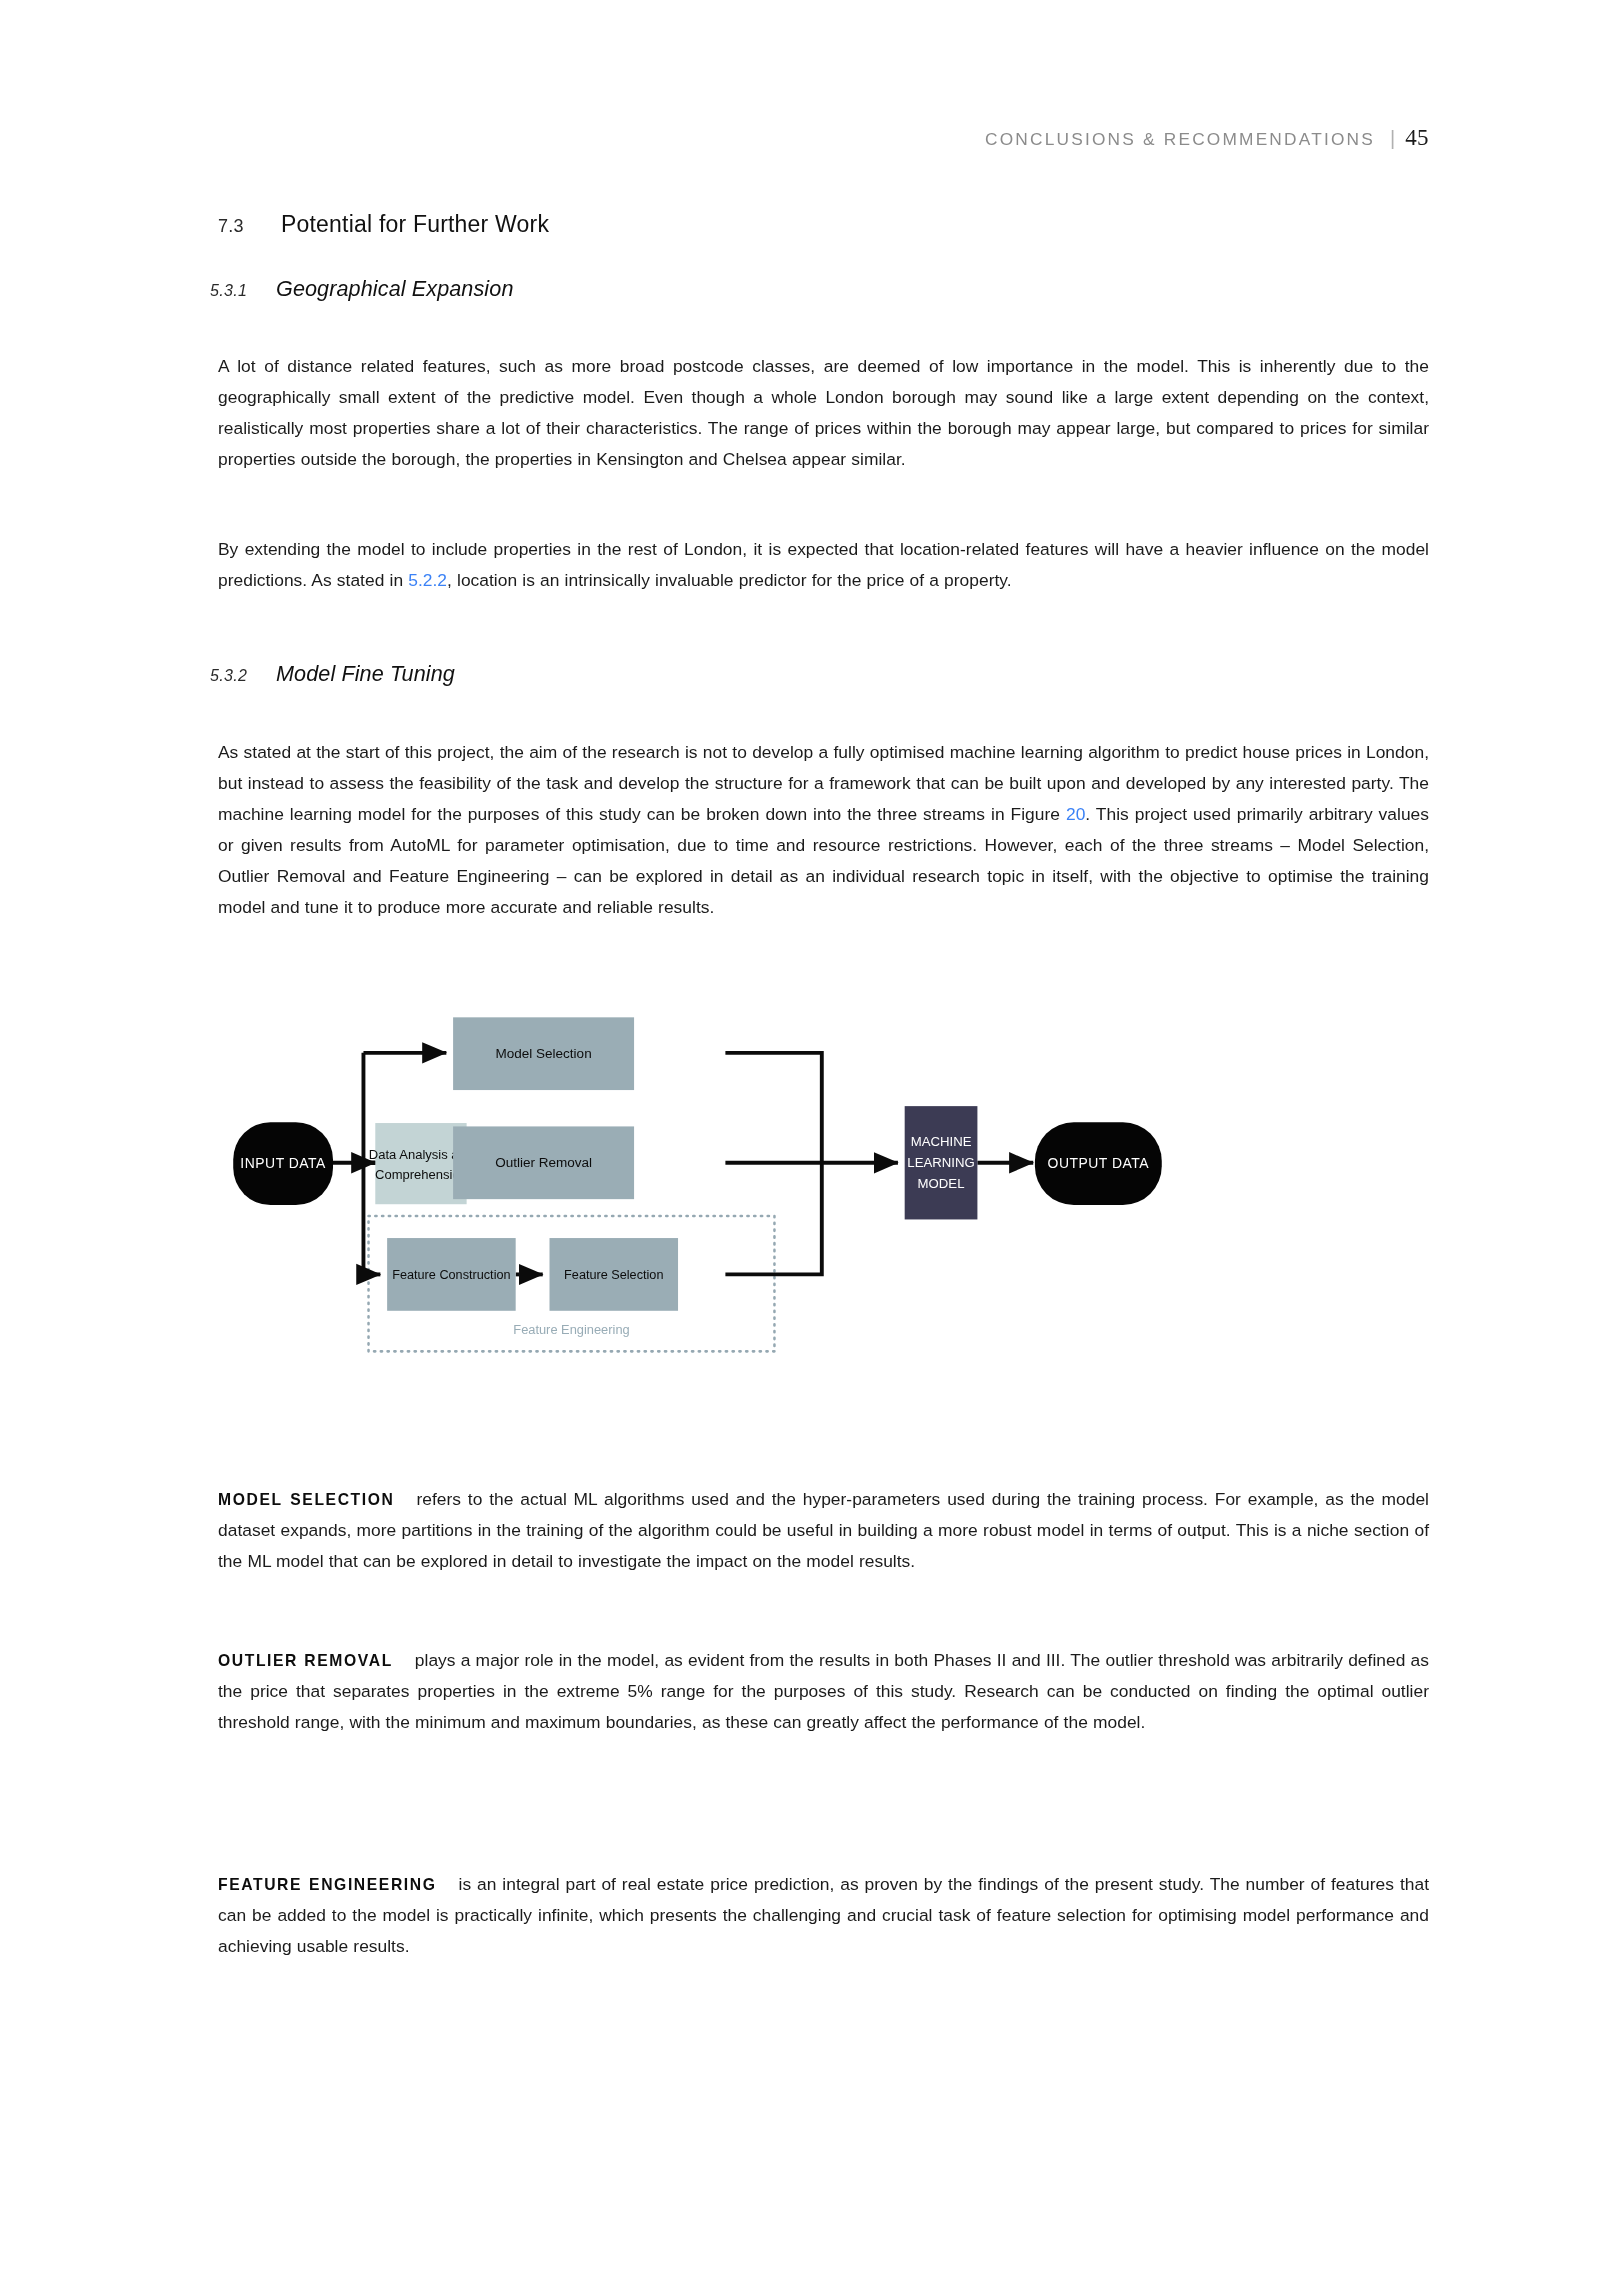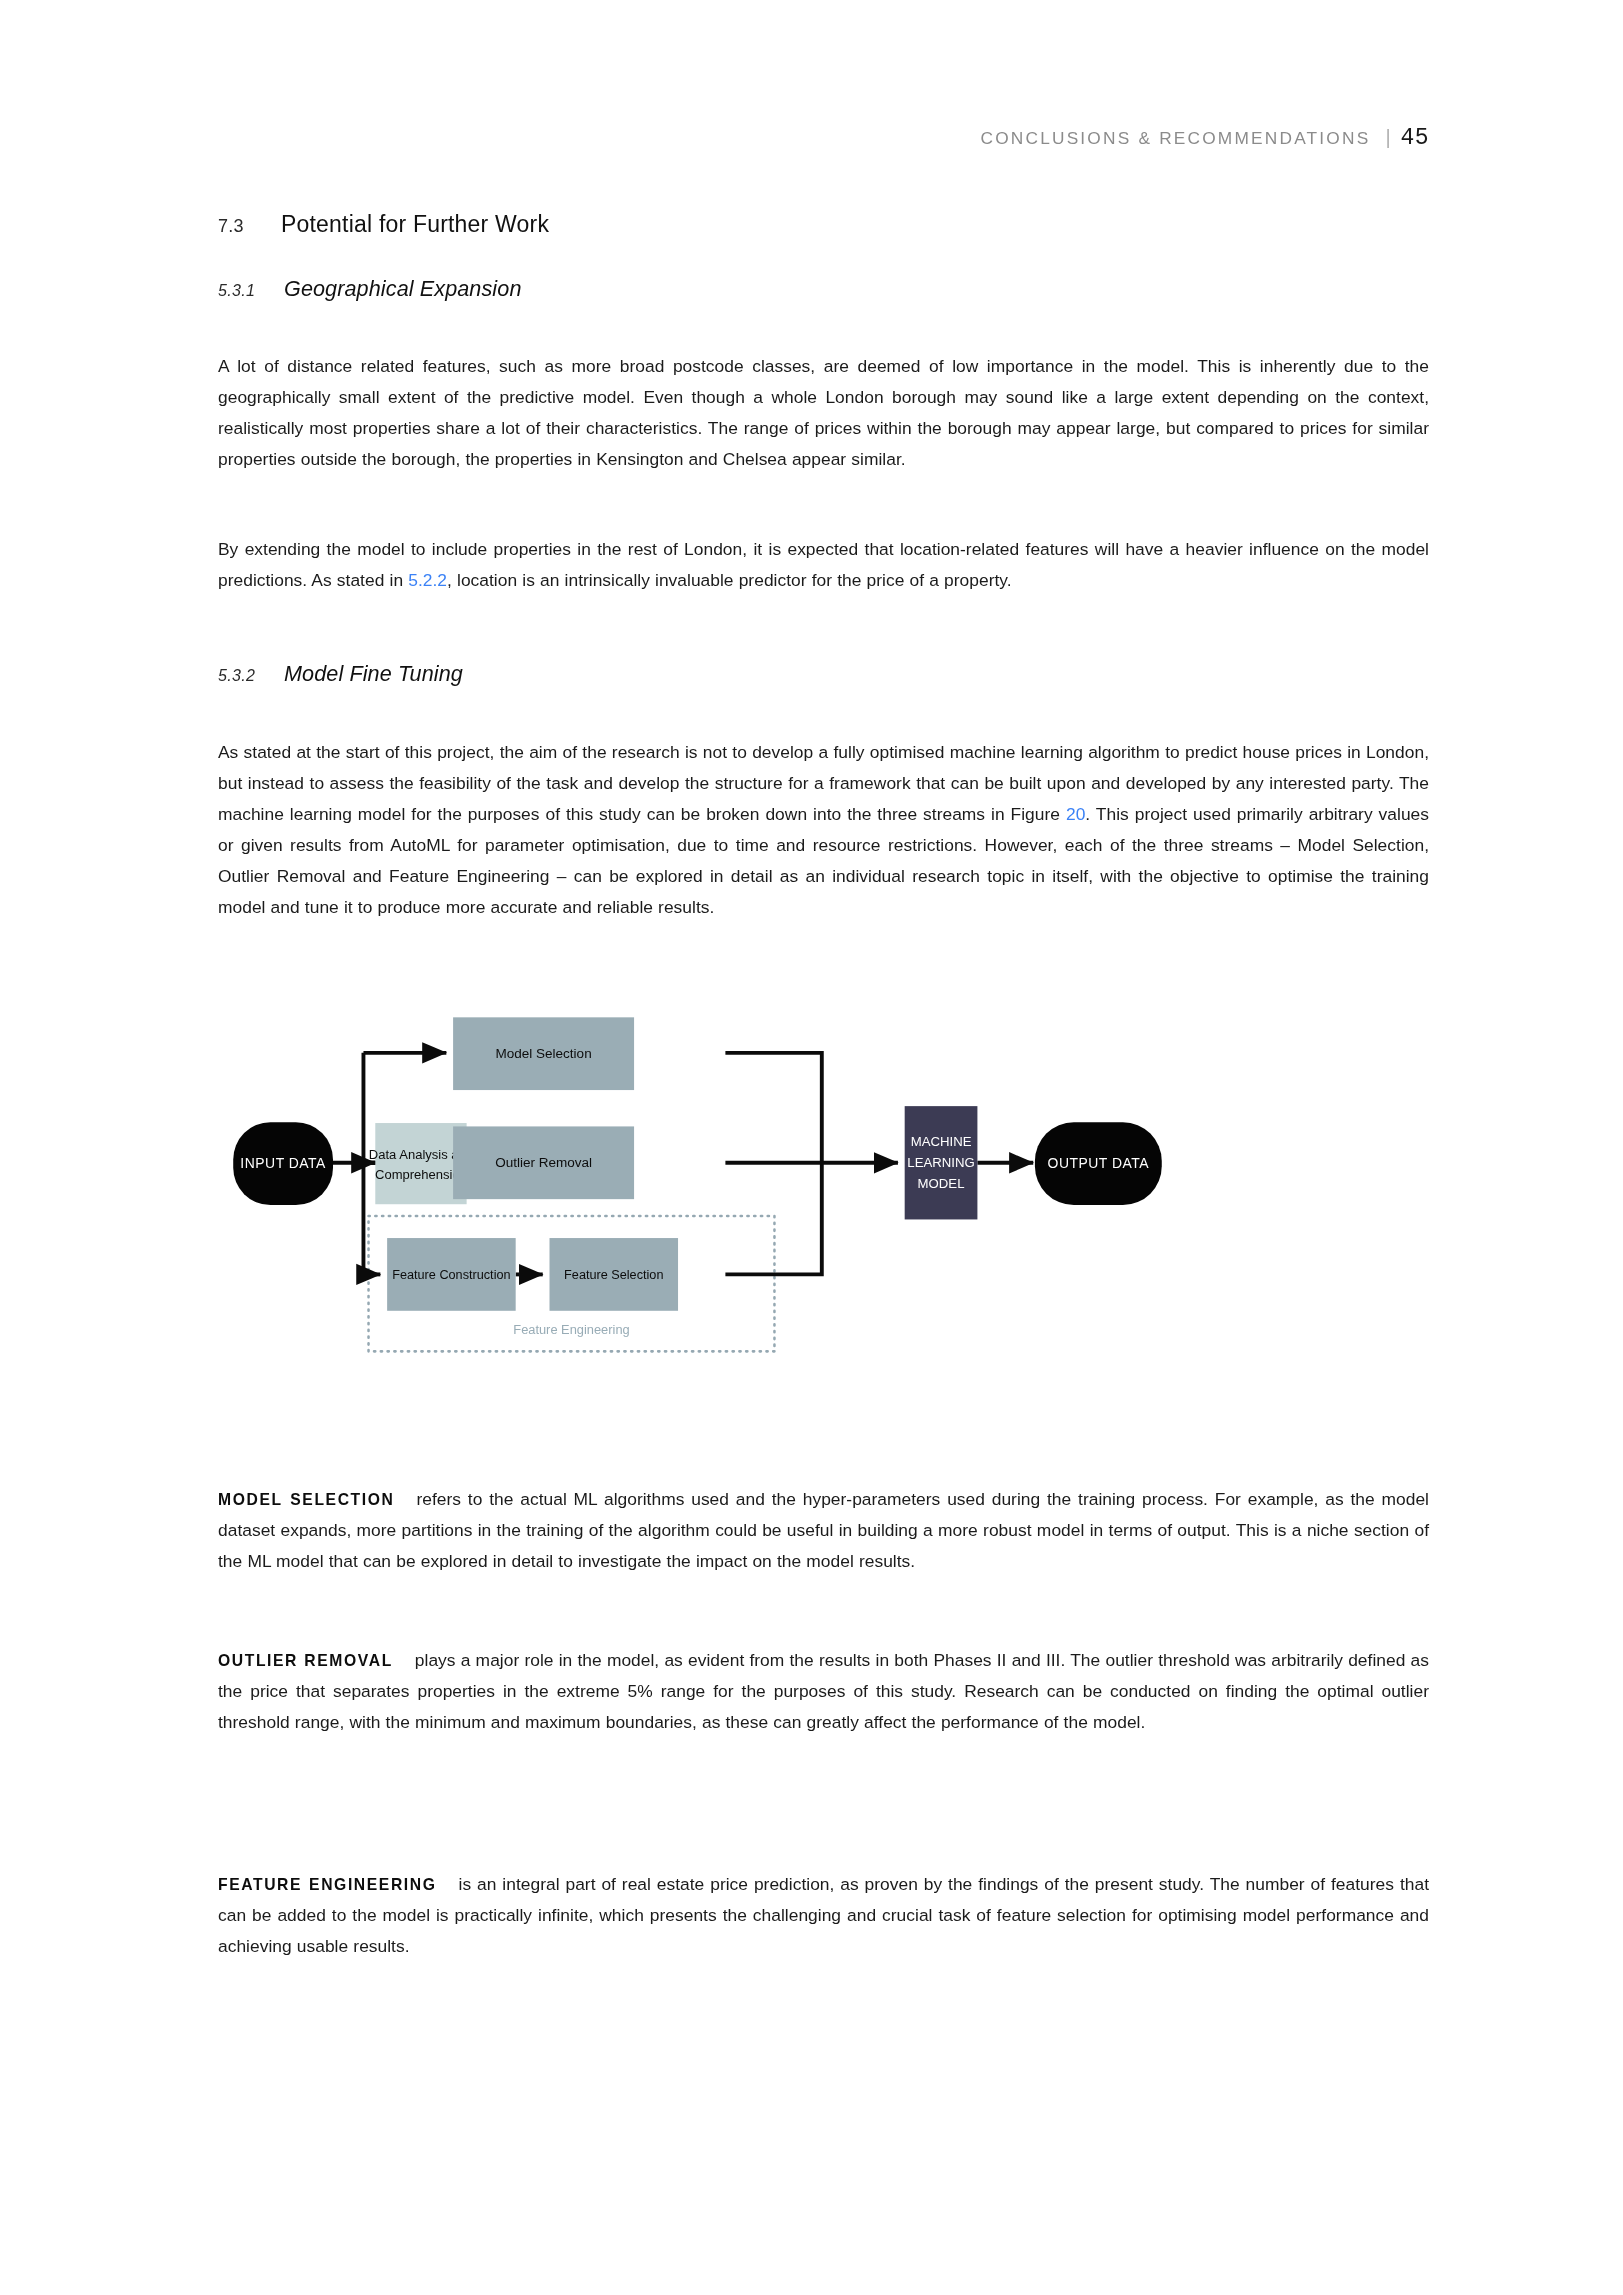--- a/index.html
+++ b/index.html
@@ -36,21 +36,21 @@
     color: #8b8b8b;
     font-weight: 400;
   }
   .rh-bar {
     color: #b0b0b0;
     font-size: 20px;
     margin: 0 5px 0 10px;
     font-family: "Liberation Sans", sans-serif;
   }
   .rh-page {
-    font-family: Liberation Mono, monospace;
+    font-family: Liberation Serif, serif;
     font-size: 23px;
     color: #1a1a1a;
     letter-spacing: 0.4px;
   }
 
   
   .h2 {
     position: absolute;
     left: 218px;
     top: 211px;
@@ -67,21 +67,21 @@
   }
   .h2 .ttl {
     font-size: 23px;
     color: #111111;
     font-weight: 400;
     letter-spacing: 0.2px;
   }
 
   .h3 {
     position: absolute;
-    left: 218px;
+    left: 210px;
     display: flex;
     align-items: baseline;
     font-family: "Liberation Sans", sans-serif;
   }
   .h3 .num {
     font-size: 16px;
     color: #2a2a2a;
     font-style: italic;
     letter-spacing: 0.3px;
     width: 66px;

